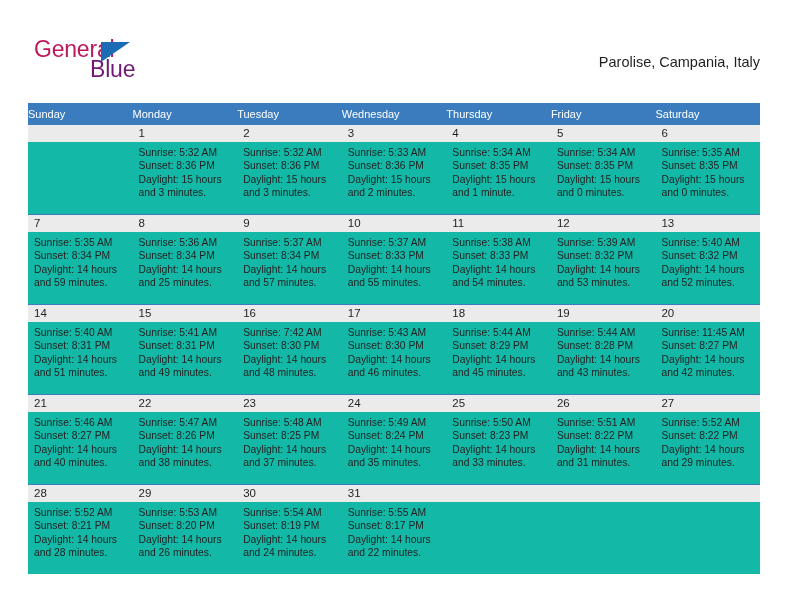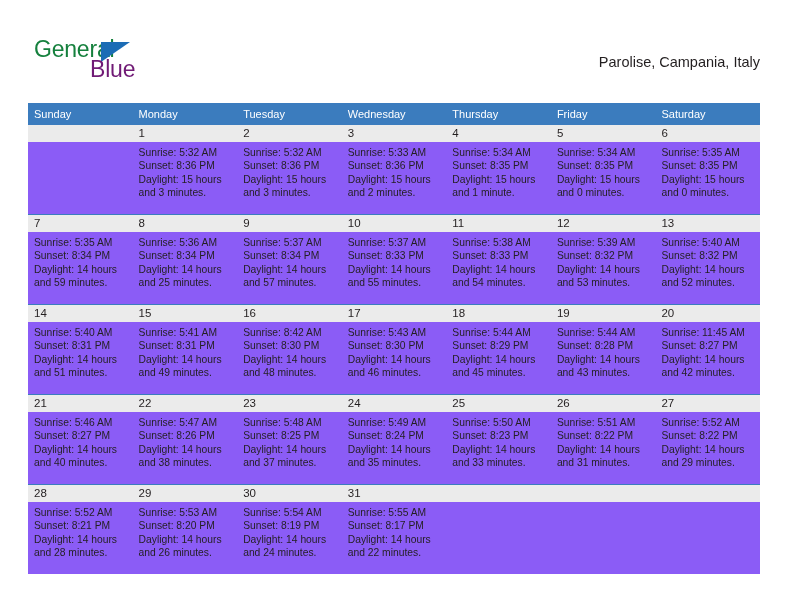--- a/index.html
+++ b/index.html
@@ -36,21 +36,21 @@
     top: 8px;
     width: 190px;
     height: 56px;
   }
   .logo-general {
     position: absolute;
     left: 6px;
     top: 0px;
     font-size: 23px;
     letter-spacing: -0.2px;
-    color: #15803d;
+    color: #be185d;
     font-family: "Liberation Sans", sans-serif;
   }
   .logo-blue {
     position: absolute;
     left: 62px;
     top: 20px;
     font-size: 23px;
     letter-spacing: -0.2px;
     color: #701a75;
     font-family: "Liberation Sans", sans-serif;
@@ -95,40 +95,39 @@
   .dow-row {
     display: flex;
     background: #3b7cbe;
     height: 22px;
   }
   .dow-cell {
     flex: 1 1 0;
     color: #ffffff;
     font-size: 11px;
     line-height: 22px;
-    padding-left: 6px;
     box-sizing: border-box;
     white-space: nowrap;
   }
 
   .week {
     position: relative;
     border-top: 1.3px solid #3b7cbe;
   }
   .week:first-of-type {
     border-top: none;
   }
   .week-datebar {
     display: flex;
     background: #ebebeb;
     height: 17px;
   }
   .week-body {
     display: flex;
-    background: #8b5cf6;
+    background: #14b8a6;
     height: 72px;
   }
   .daynum-cell {
     flex: 1 1 0;
     box-sizing: border-box;
     padding-left: 6px;
     font-size: 11.5px;
     line-height: 17px;
     color: #231f20;
   }
@@ -305,21 +304,21 @@
               <span class="ln">Daylight: 14 hours</span>
               <span class="ln">and 51 minutes.</span>
             </div>
             <div class="detail-cell">
               <span class="ln">Sunrise: 5:41 AM</span>
               <span class="ln">Sunset: 8:31 PM</span>
               <span class="ln">Daylight: 14 hours</span>
               <span class="ln">and 49 minutes.</span>
             </div>
             <div class="detail-cell">
-              <span class="ln">Sunrise: 8:42 AM</span>
+              <span class="ln">Sunrise: 7:42 AM</span>
               <span class="ln">Sunset: 8:30 PM</span>
               <span class="ln">Daylight: 14 hours</span>
               <span class="ln">and 48 minutes.</span>
             </div>
             <div class="detail-cell">
               <span class="ln">Sunrise: 5:43 AM</span>
               <span class="ln">Sunset: 8:30 PM</span>
               <span class="ln">Daylight: 14 hours</span>
               <span class="ln">and 46 minutes.</span>
             </div>

